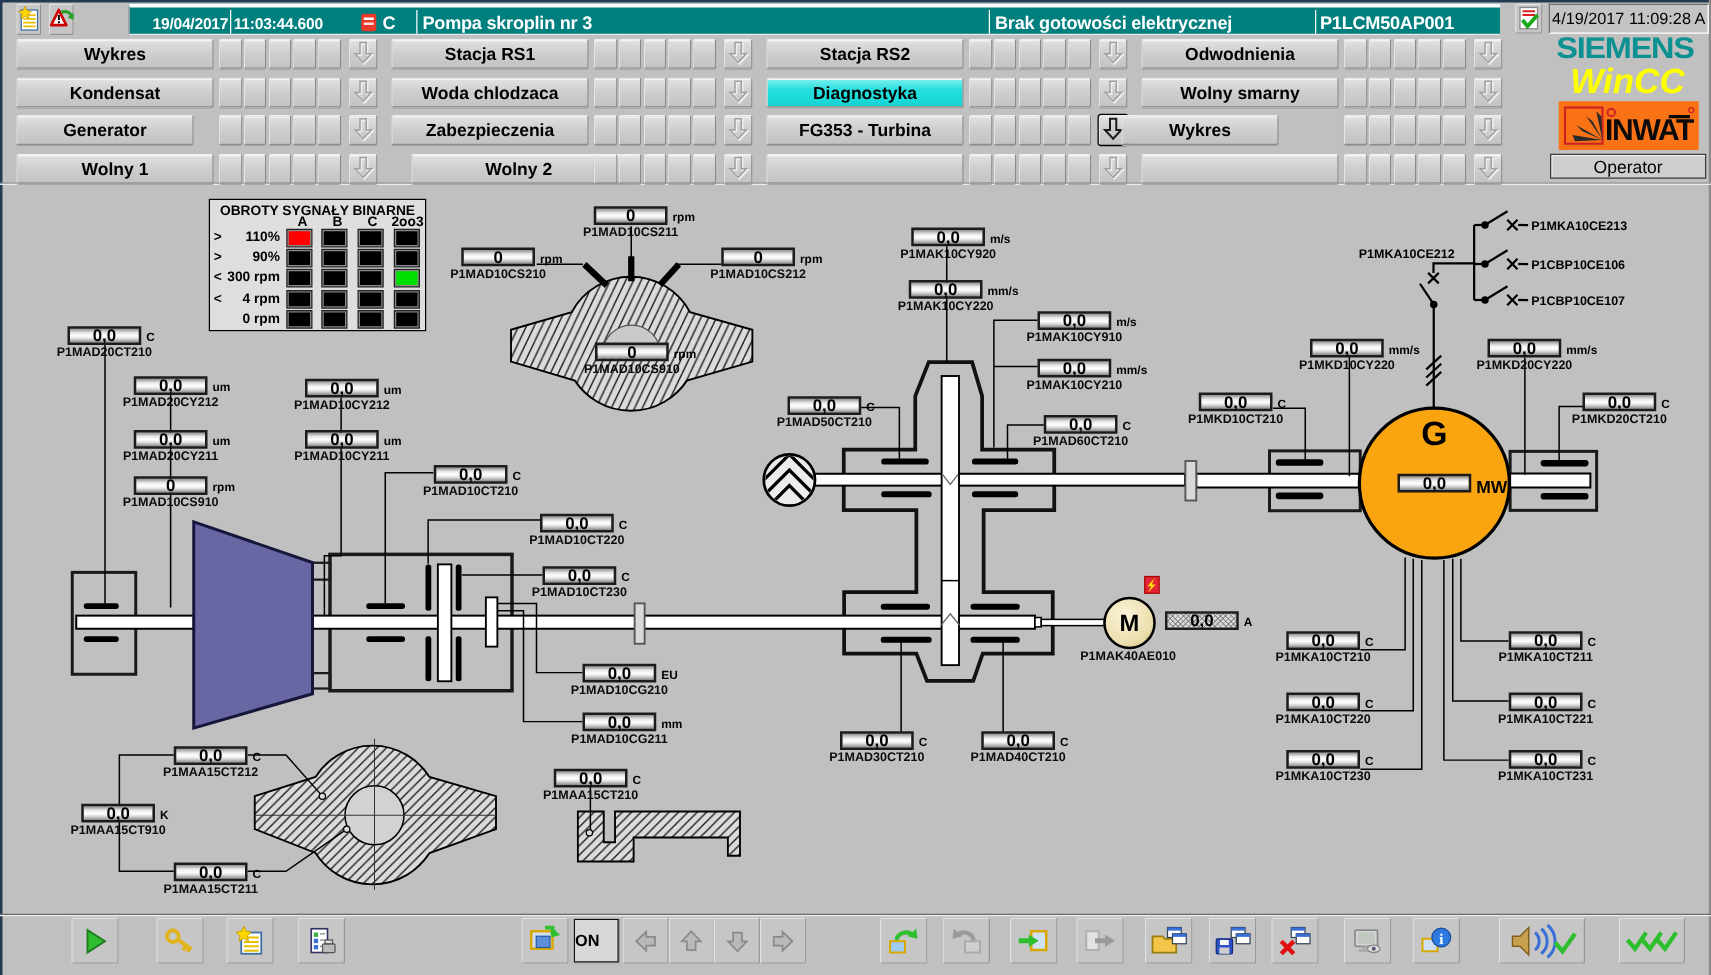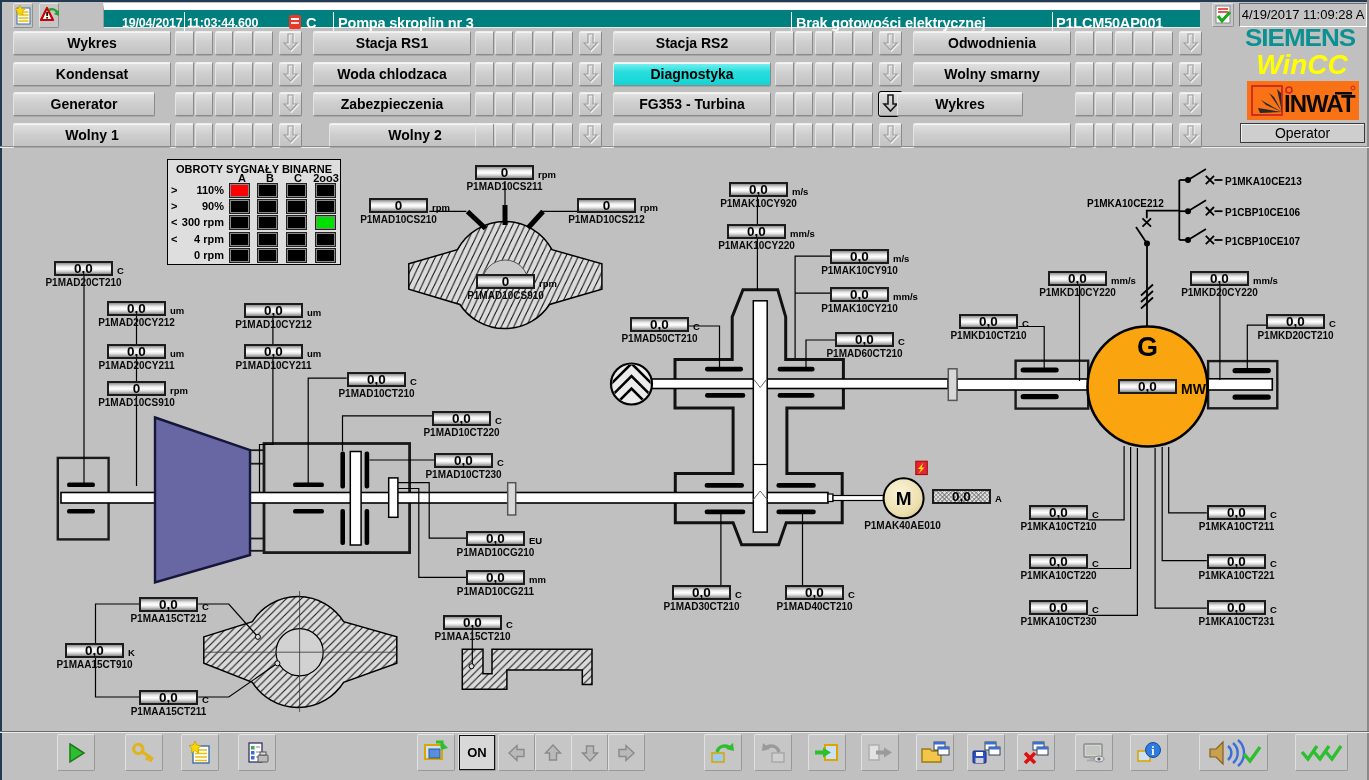--- a/index.html
+++ b/index.html
@@ -1,20 +1,20 @@
 <!DOCTYPE html>
 <html><head><meta charset="utf-8">
 <style>
 *{margin:0;padding:0;box-sizing:border-box}
 html,body{width:1369px;height:780px;overflow:hidden;background:#c0c0c0;
  font-family:"Liberation Sans",sans-serif;position:relative}
 .abs{position:absolute}
 
 #teal{left:103px;top:3px;width:1097px;height:25px;background:#007f7f;
- border-top:7px solid #ffffff;border-left:1px solid #9a9a9a;border-bottom:1px solid #e8e8e8;}
+ border-top:3px solid #ffffff;border-left:1px solid #9a9a9a;border-bottom:1px solid #e8e8e8;}
 #teal .t{position:absolute;top:6px;color:#fff;font-weight:bold;font-size:12.5px;letter-spacing:-0.2px;white-space:nowrap}
 #teal .t2{position:absolute;top:5px;color:#fff;font-weight:bold;font-size:14.5px;letter-spacing:-0.2px;white-space:nowrap}
 #teal .sep{position:absolute;top:2px;width:1px;height:19px;background:#fff}
 
 .gb{position:absolute;height:24px;background:linear-gradient(180deg,#e2e2e2,#cfcfcf 45%,#c3c3c3);
  border:1px solid #9b9b9b;border-top-color:#eee;border-left-color:#e4e4e4;
  border-bottom-color:#8a8a8a;border-right-color:#8a8a8a;border-radius:2px;
  box-shadow:inset 0 1px 0 #f4f4f4, 0 1px 0 #a8a8a8;
  text-align:center;font-weight:bold;font-size:14px;color:#000;line-height:22px}
 .cy{background:linear-gradient(180deg,#7ff0f0,#28dede 40%,#15d4d4)!important}
@@ -592,21 +592,21 @@
   </div>
 <div class="tb" style="left:417px;width:38px">
     <svg width="28" height="28" viewBox="0 0 28 28">
       <rect x="3" y="6" width="17" height="14" fill="#cfe0f5" stroke="#d8a800" stroke-width="2"></rect>
       <rect x="7" y="10" width="11" height="9" fill="#5b8dd9" stroke="#2a5a9a"></rect>
       <path d="M14,3 h6 v6" fill="none" stroke="#2ebf2e" stroke-width="3"></path>
       <path d="M20,3 l6,6 -7,2z" fill="#2ebf2e"></path>
     </svg>
   </div>
 <div class="tb" style="left:458px;width:38px">
-    <div style="position:absolute;left:0;top:0;width:100%;height:100%;border:1.6px solid #111;background:#d8d8d8;font:bold 13px 'Liberation Sans';text-align:center;line-height:33px">ON</div>
+    <div style="position:absolute;left:0;top:0;width:100%;height:100%;border:1.6px solid #111;background:#d8d8d8;font:bold 13px 'Liberation Sans';text-align:left;line-height:33px">ON</div>
   </div>
 <div class="tb" style="left:498px;width:37px">
     <svg width="26" height="26" viewBox="0 0 26 26">
       <path d="M20,9.5 h-7 v-4 L5,13 l8,7.5 v-4 h7 z" fill="#b9b9b9" stroke="#8a8a8a" stroke-width="1.4"></path>
     </svg>
   </div>
 <div class="tb" style="left:534.5px;width:37px">
     <svg width="26" height="26" viewBox="0 0 26 26">
       <path d="M9.5,20 v-7 h-4 L13,5 l7.5,8 h-4 v7 z" fill="#b9b9b9" stroke="#8a8a8a" stroke-width="1.4"></path>
     </svg>

